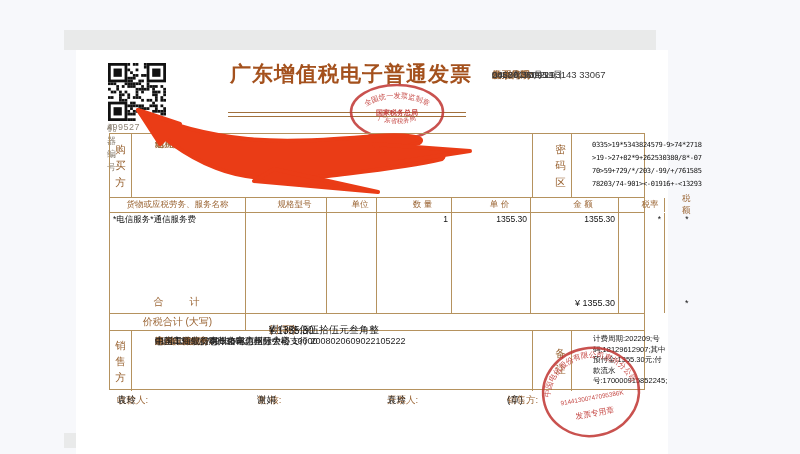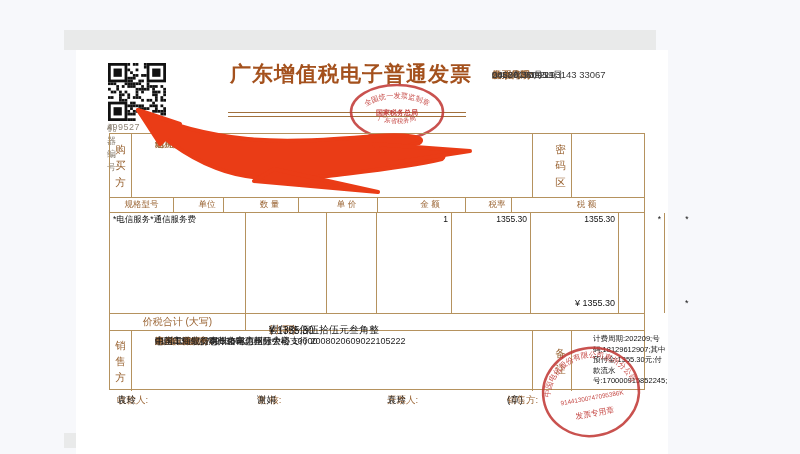--- a/index.html
+++ b/index.html
@@ -297,35 +297,43 @@
           <span class="f-value"></span>
         </div>
         <div class="f-line">
           <span class="f-label">开户行及账号:</span>
           <span class="f-value"></span>
         </div>
       </div>
       <div class="v-cell">
         <span>密码区</span>
       </div>
+      <div class="pwd-cell">
+        <div>0335&gt;19*5343824579-9&gt;74*2718</div>
+        <div>&gt;19-&gt;27+82*9+262530380/8*-07</div>
+        <div>70&gt;59+729/*/203/-99/+/761585</div>
+        <div>78203/74-901&gt;&lt;-01916+-&lt;13293</div>
+      </div>
     </div>
 
     <div class="row hdr-row">
+      <div class="col c-name">货物或应税劳务、服务名称</div>
       <div class="col c-spec">规格型号</div>
       <div class="col c-unit">单位</div>
       <div class="col c-qty">数 量</div>
       <div class="col c-price">单 价</div>
       <div class="col c-amt">金 额</div>
       <div class="col c-rate">税率</div>
       <div class="col c-tax">税 额</div>
     </div>
 
     <div class="row body-row">
       <div class="col c-name">
         <div class="item-name">*电信服务*通信服务费</div>
+        <div class="total-label">合　　计</div>
       </div>
       <div class="col c-spec">
         <div class="item-name"></div>
       </div>
       <div class="col c-unit">
         <div class="item-name"></div>
       </div>
       <div class="col c-qty">
         <div class="num">1</div>
       </div>

